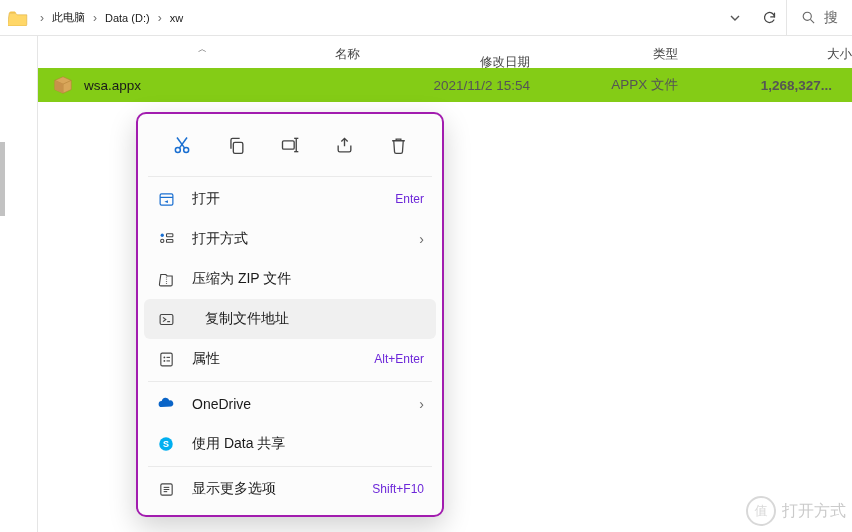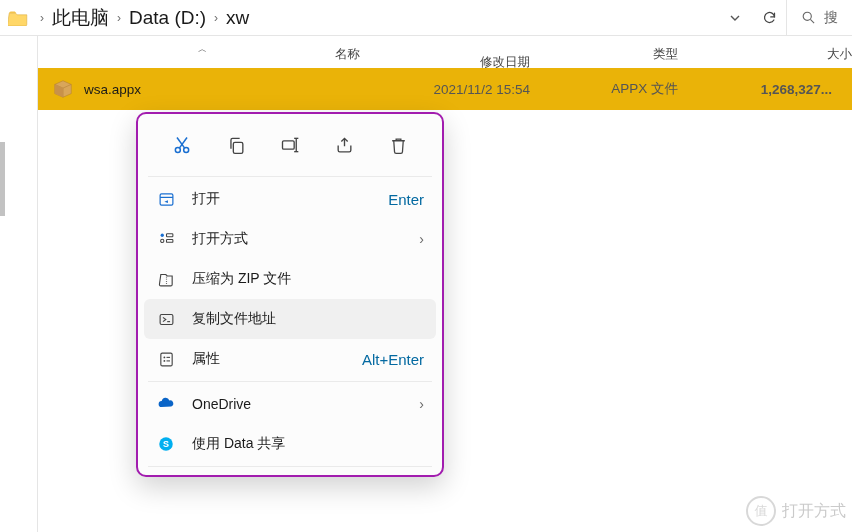--- a/index.html
+++ b/index.html
@@ -1,54 +1,54 @@
 <!DOCTYPE html>
 <html><head>
 <meta charset="utf-8">
 <style>
   * { box-sizing: border-box; margin: 0; padding: 0; font-family: "Segoe UI", "Microsoft YaHei", sans-serif; }
   body { width: 852px; height: 532px; background: #fff; overflow: hidden; position: relative; }
   
   .addrbar { height: 36px; display: flex; align-items: center; padding: 0 6px; border-bottom: 1px solid #e5e5e5; }
   .folder-ico { width: 20px; height: 16px; margin: 0 6px 0 2px; }
   .crumbsep { color: #707070; margin: 0 6px; font-size: 12px; }
-  .crumb { font-size: 19px; color: #1a1a1a; padding: 4px 2px; }
+  .crumb { font-size: 11px; color: #1a1a1a; padding: 4px 2px; }
   .addrspacer { flex: 1; }
   .addrbtn { width: 34px; height: 30px; display: flex; align-items: center; justify-content: center; color: #404040; font-size: 14px; }
   .searchbox { display: flex; align-items: center; border-left: 1px solid #e5e5e5; height: 100%; padding: 0 8px 0 14px; color: #666; font-size: 14px; }
   .searchbox .txt { margin-left: 8px; }
   
   .main { display: flex; height: calc(100% - 36px); }
   .sidebar-stub { width: 38px; border-right: 1px solid #e5e5e5; position: relative; }
   .scrollthumb { position: absolute; left: 0; top: 106px; width: 5px; height: 74px; background: #c2c2c2; }
   
   .listpane { flex: 1; position: relative; text-align: right; }
   .colheaders { display: flex; align-items: center; height: 32px; font-size: 12.5px; color: #444; padding-top: 4px; }
   .col-name { width: 322px; padding-left: 24px; position: relative; }
   .col-name .sort { position: absolute; top: -3px; left: 160px; font-size: 9px; color: #555; }
   .col-date { width: 170px; margin-top: 16px; }
   .col-type { width: 148px; }
   .col-size { flex: 1; }
   
-  .filerow { display: flex; align-items: center; height: 42px; background: #eab308; font-size: 13.5px; color: #1a1a1a; }
+  .filerow { display: flex; align-items: center; height: 34px; background: #84cc16; font-size: 13.5px; color: #1a1a1a; }
   .filerow .cell-name { width: 322px; padding-left: 14px; display: flex; align-items: center; gap: 10px; }
   .filerow .cell-date { width: 170px; color: #555; }
   .filerow .cell-type { width: 148px; color: #555; }
   .filerow .cell-size { flex: 1; color: #555; padding-right: 20px; font-weight: bold; }
   .fileico { width: 22px; height: 22px; }
   
   .ctx { position: absolute; left: 136px; top: 112px; width: 308px; background: #fcfcfc; border: 2px solid #a21caf; border-radius: 10px; box-shadow: 0 10px 28px rgba(0,0,0,0.18); padding: 6px; }
   .ctx-actions { display: flex; align-items: center; justify-content: space-evenly; padding: 6px 4px 10px 4px; }
   .ctx-actbtn { width: 40px; height: 38px; display: flex; align-items: center; justify-content: center; border-radius: 6px; }
   .ctx-sep { height: 1px; background: #eaeaea; margin: 2px 4px; }
   .ctx-item { display: flex; align-items: center; height: 40px; padding: 0 12px; border-radius: 6px; font-size: 14px; color: #1b1b1b; }
-  .ctx-item:hover, .ctx-item.hover { background: #f0f0f0; }
+  .ctx-item:hover, .ctx-item.hover { background: #f0f0f0; gap: 13px; }
   .ctx-item .mi-ico { width: 20px; display: flex; align-items: center; justify-content: center; margin-right: 16px; color: #4a4a4a; }
   .ctx-item .mi-label { flex: 1; }
-  .ctx-item .mi-accel { color: #0369a1; font-size: 15px; }
+  .ctx-item .mi-accel { color: #6d28d9; font-size: 12px; }
   .ctx-item .mi-chev { color: #6a6a6a; font-size: 14px; }
   
   .watermark { position: absolute; right: 6px; bottom: 6px; display: flex; align-items: center; gap: 6px; color: #bdbdbd; font-size: 16px; opacity: 0.8; }
   .watermark .wm-ico { width: 30px; height: 30px; border: 2px solid #cfcfcf; border-radius: 50%; display: flex; align-items: center; justify-content: center; font-size: 13px; color: #cfcfcf; }
 </style>
 </head>
 <body>
 
 <div class="addrbar">
   <svg class="folder-ico" viewBox="0 0 24 20">
@@ -214,18 +214,30 @@
   <div class="ctx-item">
     <span class="mi-ico">
         <svg width="18" height="18" viewBox="0 0 24 24">
           <circle cx="12" cy="12" r="9" fill="#00aff0"></circle>
           <text x="12" y="16.5" text-anchor="middle" font-size="12" font-weight="bold" fill="#fff">S</text>
         </svg>
       </span>
     <span class="mi-label">使用 Data 共享</span>
   </div>
   <div class="ctx-sep"></div>
+  <div class="ctx-item">
+    <span class="mi-ico">
+        <svg width="17" height="17" viewBox="0 0 24 24">
+          <rect x="4" y="4" width="16" height="16" rx="2" fill="none" stroke="#444" stroke-width="1.6"></rect>
+          <line x1="8" y1="9" x2="16" y2="9" stroke="#444" stroke-width="1.5"></line>
+          <line x1="8" y1="12" x2="16" y2="12" stroke="#444" stroke-width="1.5"></line>
+          <line x1="8" y1="15" x2="13" y2="15" stroke="#444" stroke-width="1.5"></line>
+        </svg>
+      </span>
+    <span class="mi-label">显示更多选项</span>
+    <span class="mi-accel">Shift+F10</span>
+  </div>
 </div>
 
 <div class="watermark">
   <div class="wm-ico">值</div>
   <span>打开方式</span>
 </div>
 
 </body></html>

